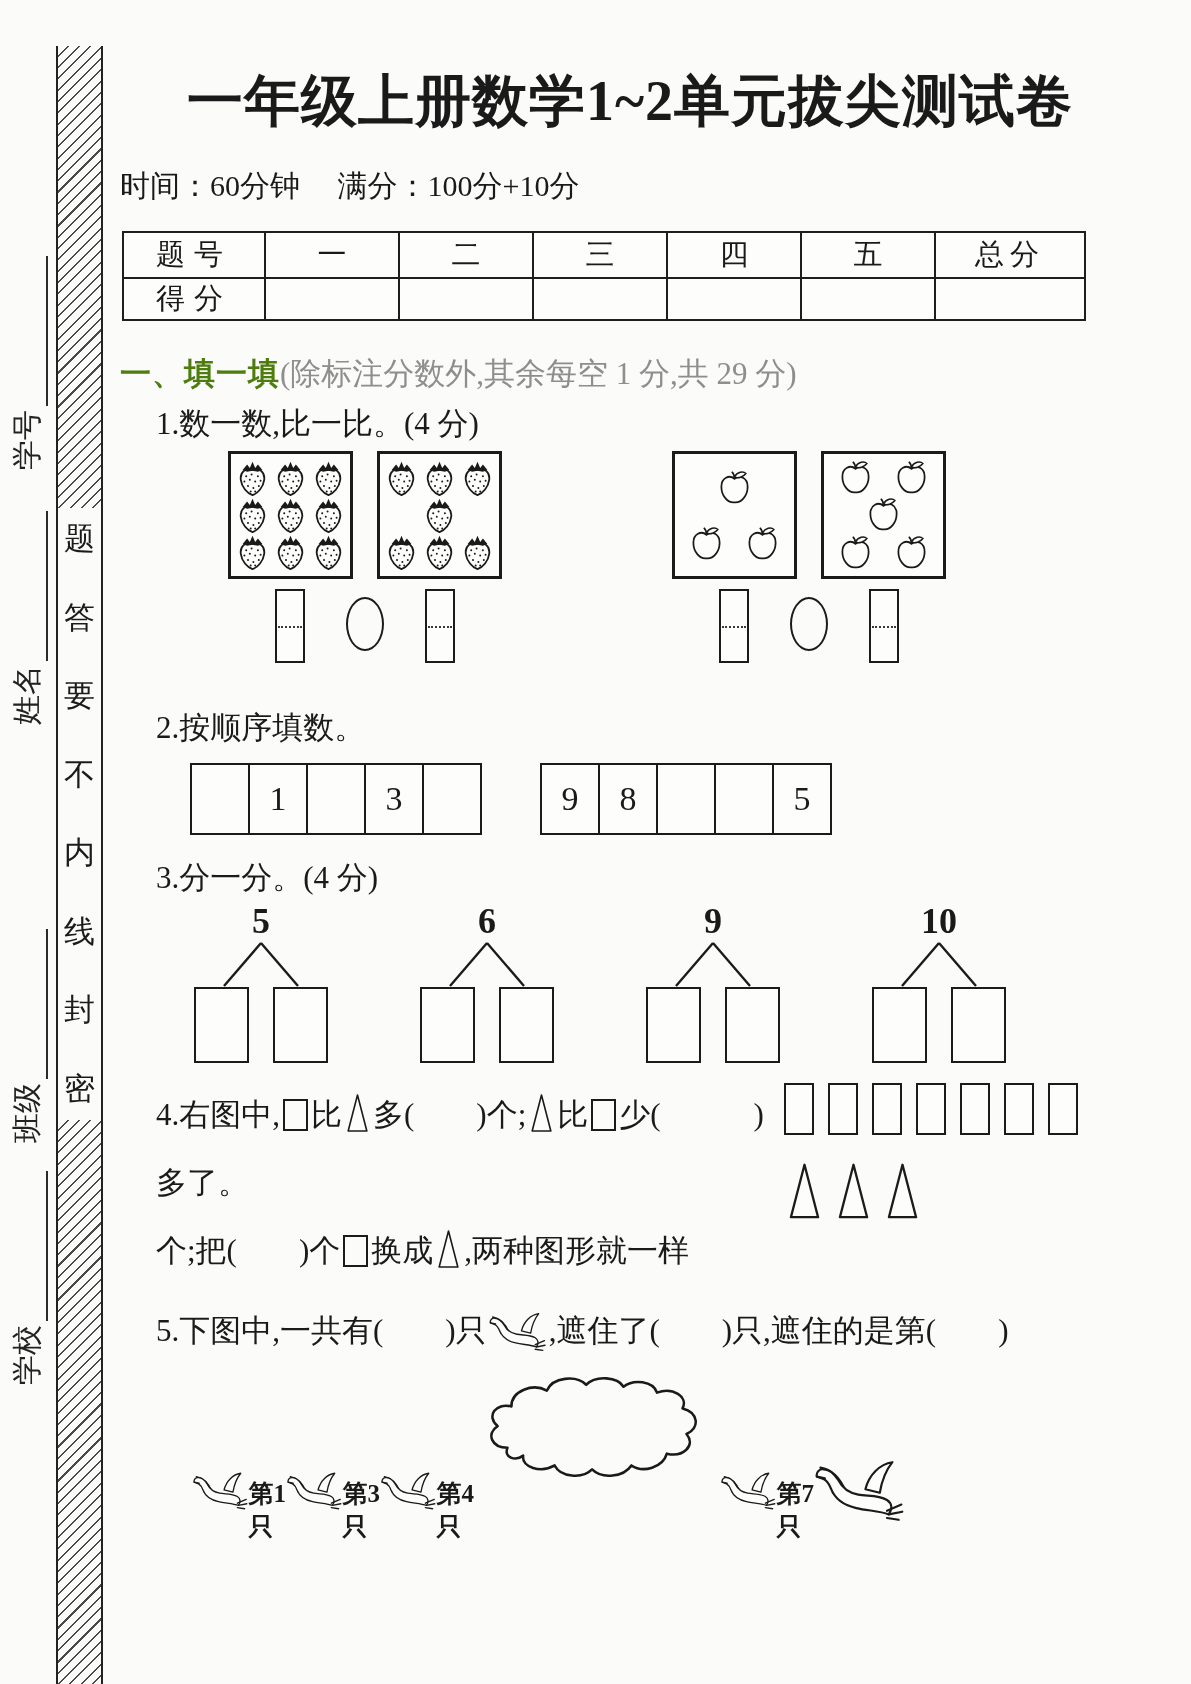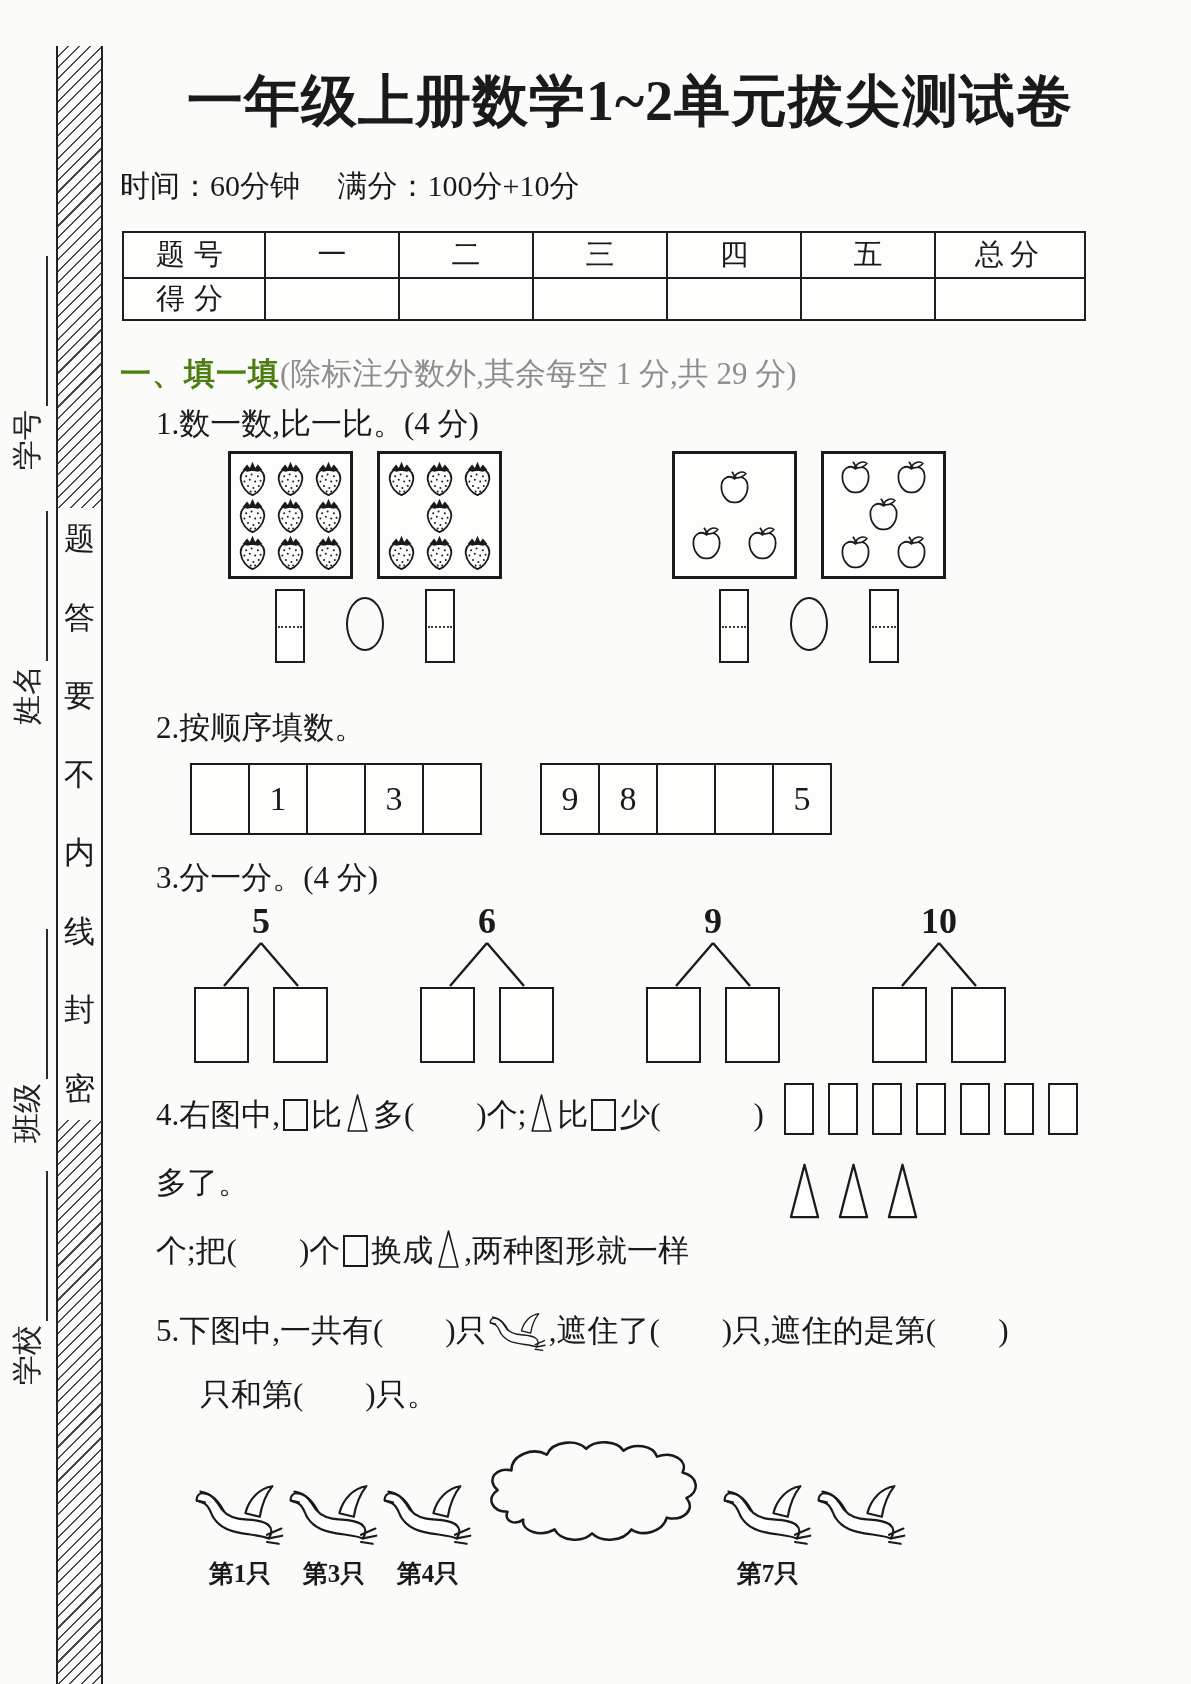--- a/index.html
+++ b/index.html
@@ -97,21 +97,21 @@
   .sm-rect{ width:30px; height:52px; border:2.4px solid #1b1b1b; background:#fdfdfc; }
   .tri-row{ display:flex; gap:16px; margin-top:26px; padding-left:4px; }
   .tri-row svg{ width:33px; height:60px; display:block; }
 
   
   .q5-text{ margin-top:14px; padding-left:36px; font-size:31px; line-height:64px; }
   svg.inline-goose{ width:58px; height:46px; vertical-align:-14px; margin:0 2px; }
   .q5-line2{ padding-left:44px; }
 
   .geese-row{ margin-top:8px; margin-left:73px; display:flex; align-items:flex-end; }
-  .goose-slot{ width:94px; display:flex; flex-direction:column; align-items:center; }
+  .goose-slot{ width:94px; display:flex; align-items:center; }
   svg.goose-icon{ width:90px; height:72px; display:block; }
   .goose-label{ margin-top:6px; height:34px; font-size:25px; font-weight:600; }
   .cloud-wrap{ width:238px; margin:0 6px 34px 2px; align-self:flex-end; }
   svg.cloud-icon{ width:238px; height:122px; display:block; }
 </style>
 </head>
 <body>
 
 <svg class="defs" aria-hidden="true">
   <defs>
@@ -439,21 +439,20 @@
             <use href="#tri"></use>
           </svg>
         </div>
     </div>
   </div>
 
   <div class="q5-text">
     <div>5.下图中,一共有(　　)只<svg class="inline-goose">
           <use href="#goose"></use>
         </svg>,遮住了(　　)只,遮住的是第(　　)</div>
-    <div class="q5-line2">只和第(　　)只。</div>
   </div>
   <div class="geese-row">
       <div class="goose-slot">
         <svg class="goose-icon">
           <use href="#goose"></use>
         </svg>
         <div class="goose-label">第1只</div>
       </div>
       <div class="goose-slot">
         <svg class="goose-icon">

